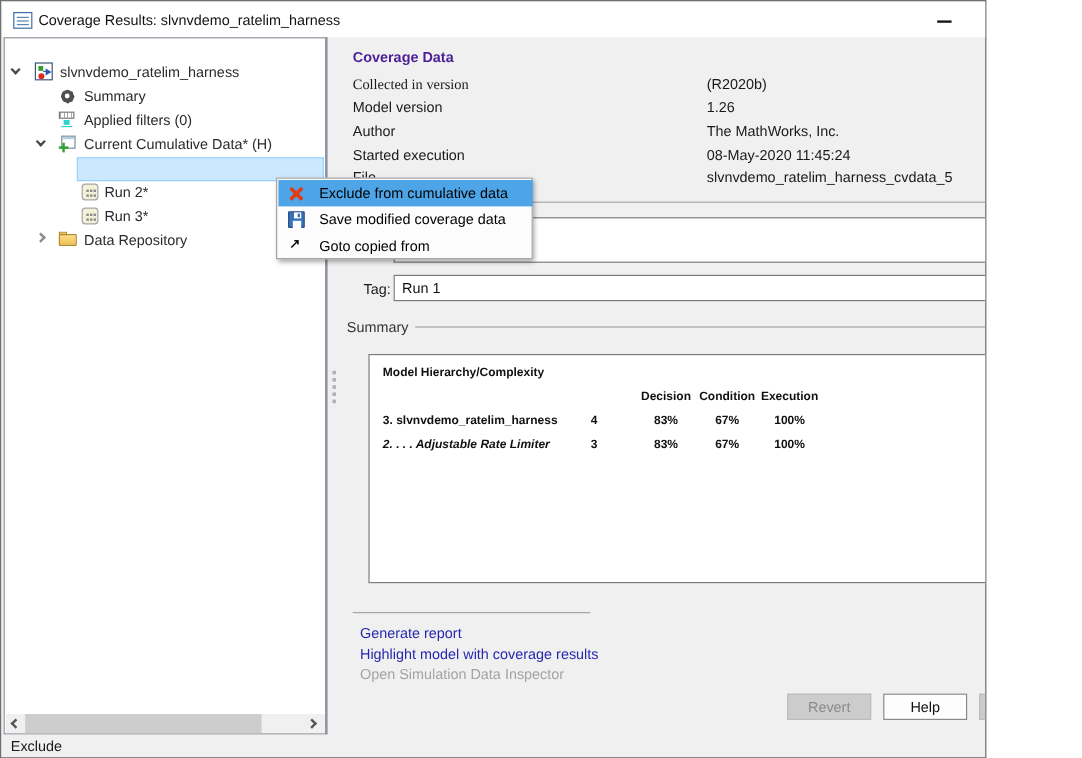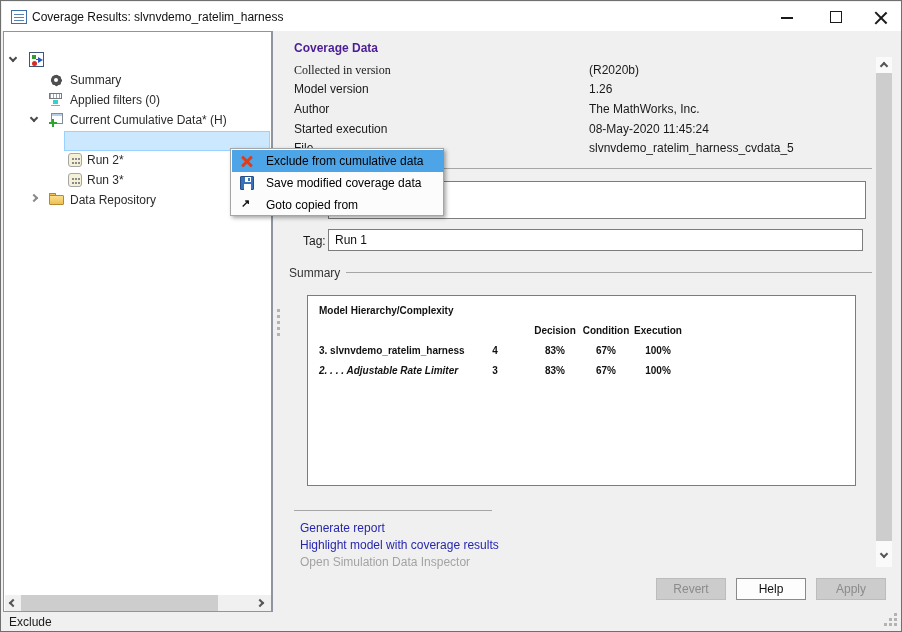--- a/index.html
+++ b/index.html
@@ -1,18 +1,18 @@
 <!DOCTYPE html>
 <html><head>
 <meta charset="utf-8">
 <style>
   * { margin:0; padding:0; box-sizing:border-box; }
   body { width:902px; height:632px; font-family:"Liberation Sans",sans-serif; }
   .abs { position:absolute; }
-  .window { position:relative; width:902px; height:632px; background:#f0f0f0; border:1px solid #6f6f6f; overflow:hidden;padding-left:32px; }
+  .window { position:relative; width:822px; height:632px; background:#f0f0f0; border:1px solid #6f6f6f; overflow:hidden;padding-left:32px; }
   .titlebar { left:1px; top:1px; width:900px; height:29px; background:#ffffff; }
   .title-text { left:30px; top:8px; font-size:12px; color:#111; white-space:nowrap; }
   .doc-icon { left:9px; top:8px; width:16px; height:14px; border:1px solid #3e6fa8; background:#fff; }
   .doc-icon i { position:absolute; height:1.5px; background:#5b84b4; }
   .min-glyph { left:779px; top:15px; width:12px; height:2px; background:#1a1a1a; }
   .max-glyph { left:828px; top:9px; width:12px; height:12px; border:1px solid #1a1a1a; }
   .close-glyph { left:872px; top:9px; width:13px; height:13px; }
   .close-glyph i { position:absolute; left:6px; top:-1px; width:1.5px; height:16px; background:#1a1a1a; }
 
   .treepanel { left:2px; top:30px; width:269px; height:581px; background:#fff; border:1px solid #8e959f; }
@@ -123,20 +123,21 @@
     <div class="sel"></div>
 
     <div class="trow" style="top:18px;">
       <span class="chev down" style="left:6px; top:5px;"></span>
       <span class="icon ic-model" style="left:25px; top:2px;">
           <span class="g"></span>
           <span class="r"></span>
           <span class="w"></span>
           <span class="b"></span>
         </span>
+      <span class="tlabel" style="left:46px;">slvnvdemo_ratelim_harness</span>
     </div>
 
     <div class="trow" style="top:38px;">
       <span class="icon ic-gear" style="left:45px; top:3px;">
           <span class="s1"></span>
           <span class="s2"></span>
           <span class="c"></span>
           <span class="h"></span>
         </span>
       <span class="tlabel" style="left:66px;">Summary</span>

